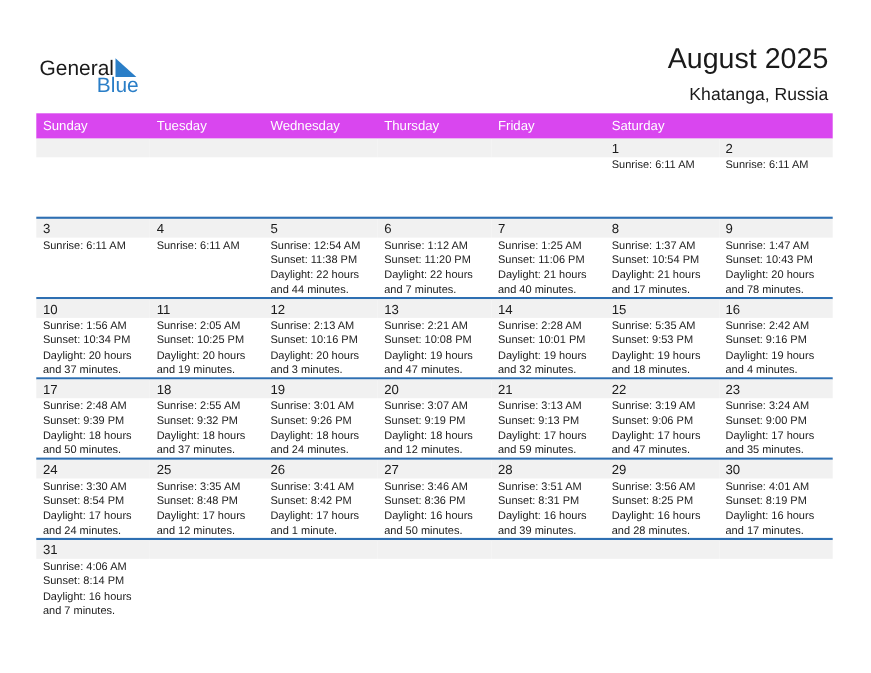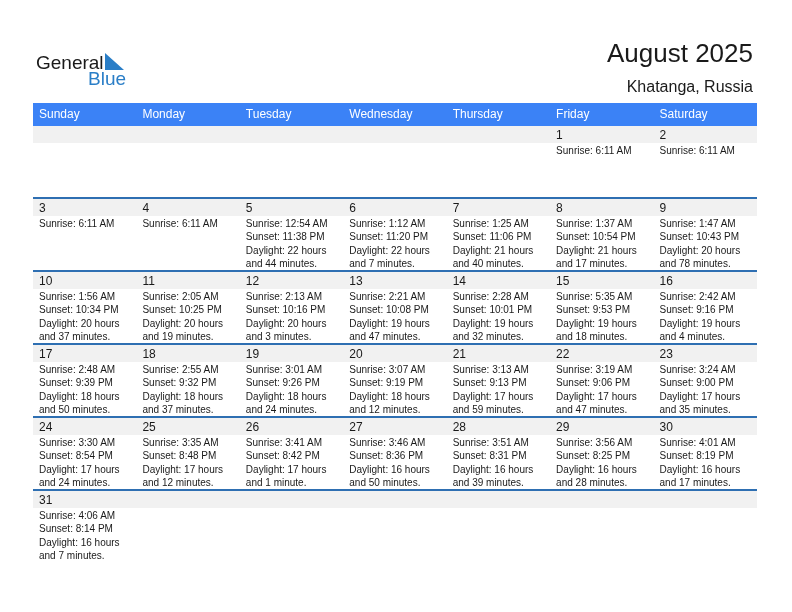--- a/index.html
+++ b/index.html
@@ -4,21 +4,21 @@
 <style>
   html, body { margin: 0; padding: 0; background: #ffffff; }
   body { width: 792px; height: 612px; position: relative; font-family: "Liberation Sans", sans-serif; color: #222; overflow: hidden; }
   .logo { position: absolute; left: 36px; top: 52px; width: 100px; height: 40px; }
   .logo-general { position: absolute; left: 0; top: 0; font-size: 19px; color: #1a1a1a; line-height: 22px; }
   .logo-blue { position: absolute; left: 52px; top: 16px; font-size: 19px; color: #2a7ec7; line-height: 22px; }
   .logo-tri { position: absolute; left: 69px; top: 1px; width: 0; height: 0; border-left: 19px solid transparent; border-bottom: 17px solid #2a7ec7; transform: scaleX(-1); }
   .title { position: absolute; right: 39px; top: 38px; font-size: 26px; color: #1a1a1a; }
   .subtitle { position: absolute; right: 39px; top: 78px; font-size: 16px; color: #1a1a1a; text-align: center; }
   .cal { position: absolute; left: 33px; top: 103px; width: 724px; }
-  .hdr { display: flex; background: #3b82f6; height: 23px; }
+  .hdr { display: flex; background: #d946ef; height: 23px; }
   .hdr div { width: 103.43px; color: #fff; font-size: 12px; line-height: 23px; padding-left: 6px; box-sizing: border-box; }
   .week { border-bottom: 2px solid #2e6fb2; display: flex; }
   .week.first { height: 71px; }
   .week.other { height: 71px; }
   .week.last { border-bottom: none; height: 80px; }
   .day { width: 103.43px; position: relative; box-sizing: border-box; }
   .daynum-bg { position: absolute; left: 0; right: 0; top: 0; height: 17px; background: #f1f1f1; }
   .daynum { position: absolute; left: 6px; top: 1px; font-size: 12px; color: #1a1a1a; line-height: 16px; }
   .info { position: absolute; left: 6px; top: 18px; font-size: 10px; line-height: 13.4px; color: #1a1a1a; white-space: nowrap; }
   .info div { display: block; }
@@ -31,21 +31,20 @@
   <span class="logo-tri"></span>
   <span class="logo-blue">Blue</span>
 </div>
 
 <div class="title">August 2025</div>
 <div class="subtitle">Khatanga, Russia</div>
 
 <div class="cal">
   <div class="hdr">
     <div>Sunday</div>
-    <div>Monday</div>
     <div>Tuesday</div>
     <div>Wednesday</div>
     <div>Thursday</div>
     <div>Friday</div>
     <div>Saturday</div>
   </div>
   <div id="weeks">
       <div class="week first">
         <div class="day">
           <div class="daynum-bg"></div>

